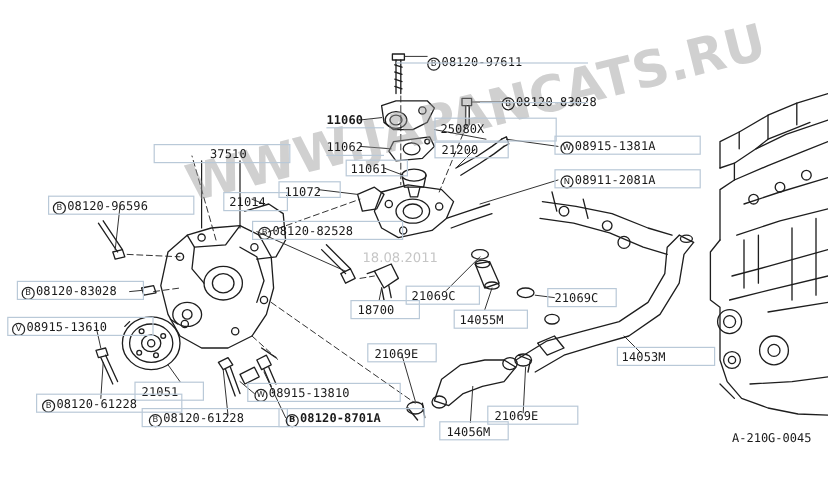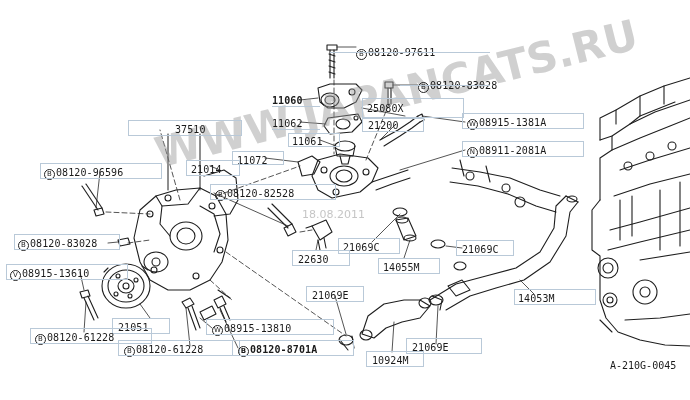--- a/index.html
+++ b/index.html
@@ -291,21 +291,21 @@
         <div class="frame" style="left: 0px; top: 0px; width: 104px; height: 14px;"></div>
       </div>
       <div class="lbl" style="left: 343px; top: 242px;"><span>21069C</span></div>
       <div class="lbl" style="left: 338px; top: 238px;">
         <div class="frame" style="left: 0px; top: 0px; width: 60px; height: 14px;"></div>
       </div>
       <div class="lbl" style="left: 462px; top: 244px;"><span>21069C</span></div>
       <div class="lbl" style="left: 456px; top: 240px;">
         <div class="frame" style="left: 0px; top: 0px; width: 56px; height: 14px;"></div>
       </div>
-      <div class="lbl" style="left: 298px; top: 254px;"><span>22630</span></div>
+      <div class="lbl" style="left: 298px; top: 254px;"><span>18700</span></div>
       <div class="lbl" style="left: 292px; top: 250px;">
         <div class="frame" style="left: 0px; top: 0px; width: 56px; height: 14px;"></div>
       </div>
       <div class="lbl" style="left: 383px; top: 262px;"><span>14055M</span></div>
       <div class="lbl" style="left: 378px; top: 258px;">
         <div class="frame" style="left: 0px; top: 0px; width: 60px; height: 14px;"></div>
       </div>
       <div class="lbl" style="left: 10px; top: 268px;"><span class="circ">V</span><span>08915-13610</span></div>
       <div class="lbl" style="left: 6px; top: 264px;">
         <div class="frame" style="left: 0px; top: 0px; width: 120px; height: 14px;"></div>
@@ -335,20 +335,20 @@
         <div class="frame" style="left: 0px; top: 0px; width: 74px; height: 14px;"></div>
       </div>
       <div class="lbl" style="left: 124px; top: 344px;"><span class="circ">B</span><span>08120-61228</span></div>
       <div class="lbl" style="left: 118px; top: 340px;">
         <div class="frame" style="left: 0px; top: 0px; width: 120px; height: 14px;"></div>
       </div>
       <div class="lbl" style="left: 238px; top: 344px; font-weight: bold;"><span class="circ">B</span><span>08120-8701A</span></div>
       <div class="lbl" style="left: 232px; top: 340px;">
         <div class="frame" style="left: 0px; top: 0px; width: 120px; height: 14px;"></div>
       </div>
-      <div class="lbl" style="left: 372px; top: 355px;"><span>10924M</span></div>
+      <div class="lbl" style="left: 372px; top: 355px;"><span>14056M</span></div>
       <div class="lbl" style="left: 366px; top: 351px;">
         <div class="frame" style="left: 0px; top: 0px; width: 56px; height: 14px;"></div>
       </div>
     </div>
 
   <div class="code" style="left:610px; top:360px;">A-210G-0045</div>
 </div>
 
 </body></html>

